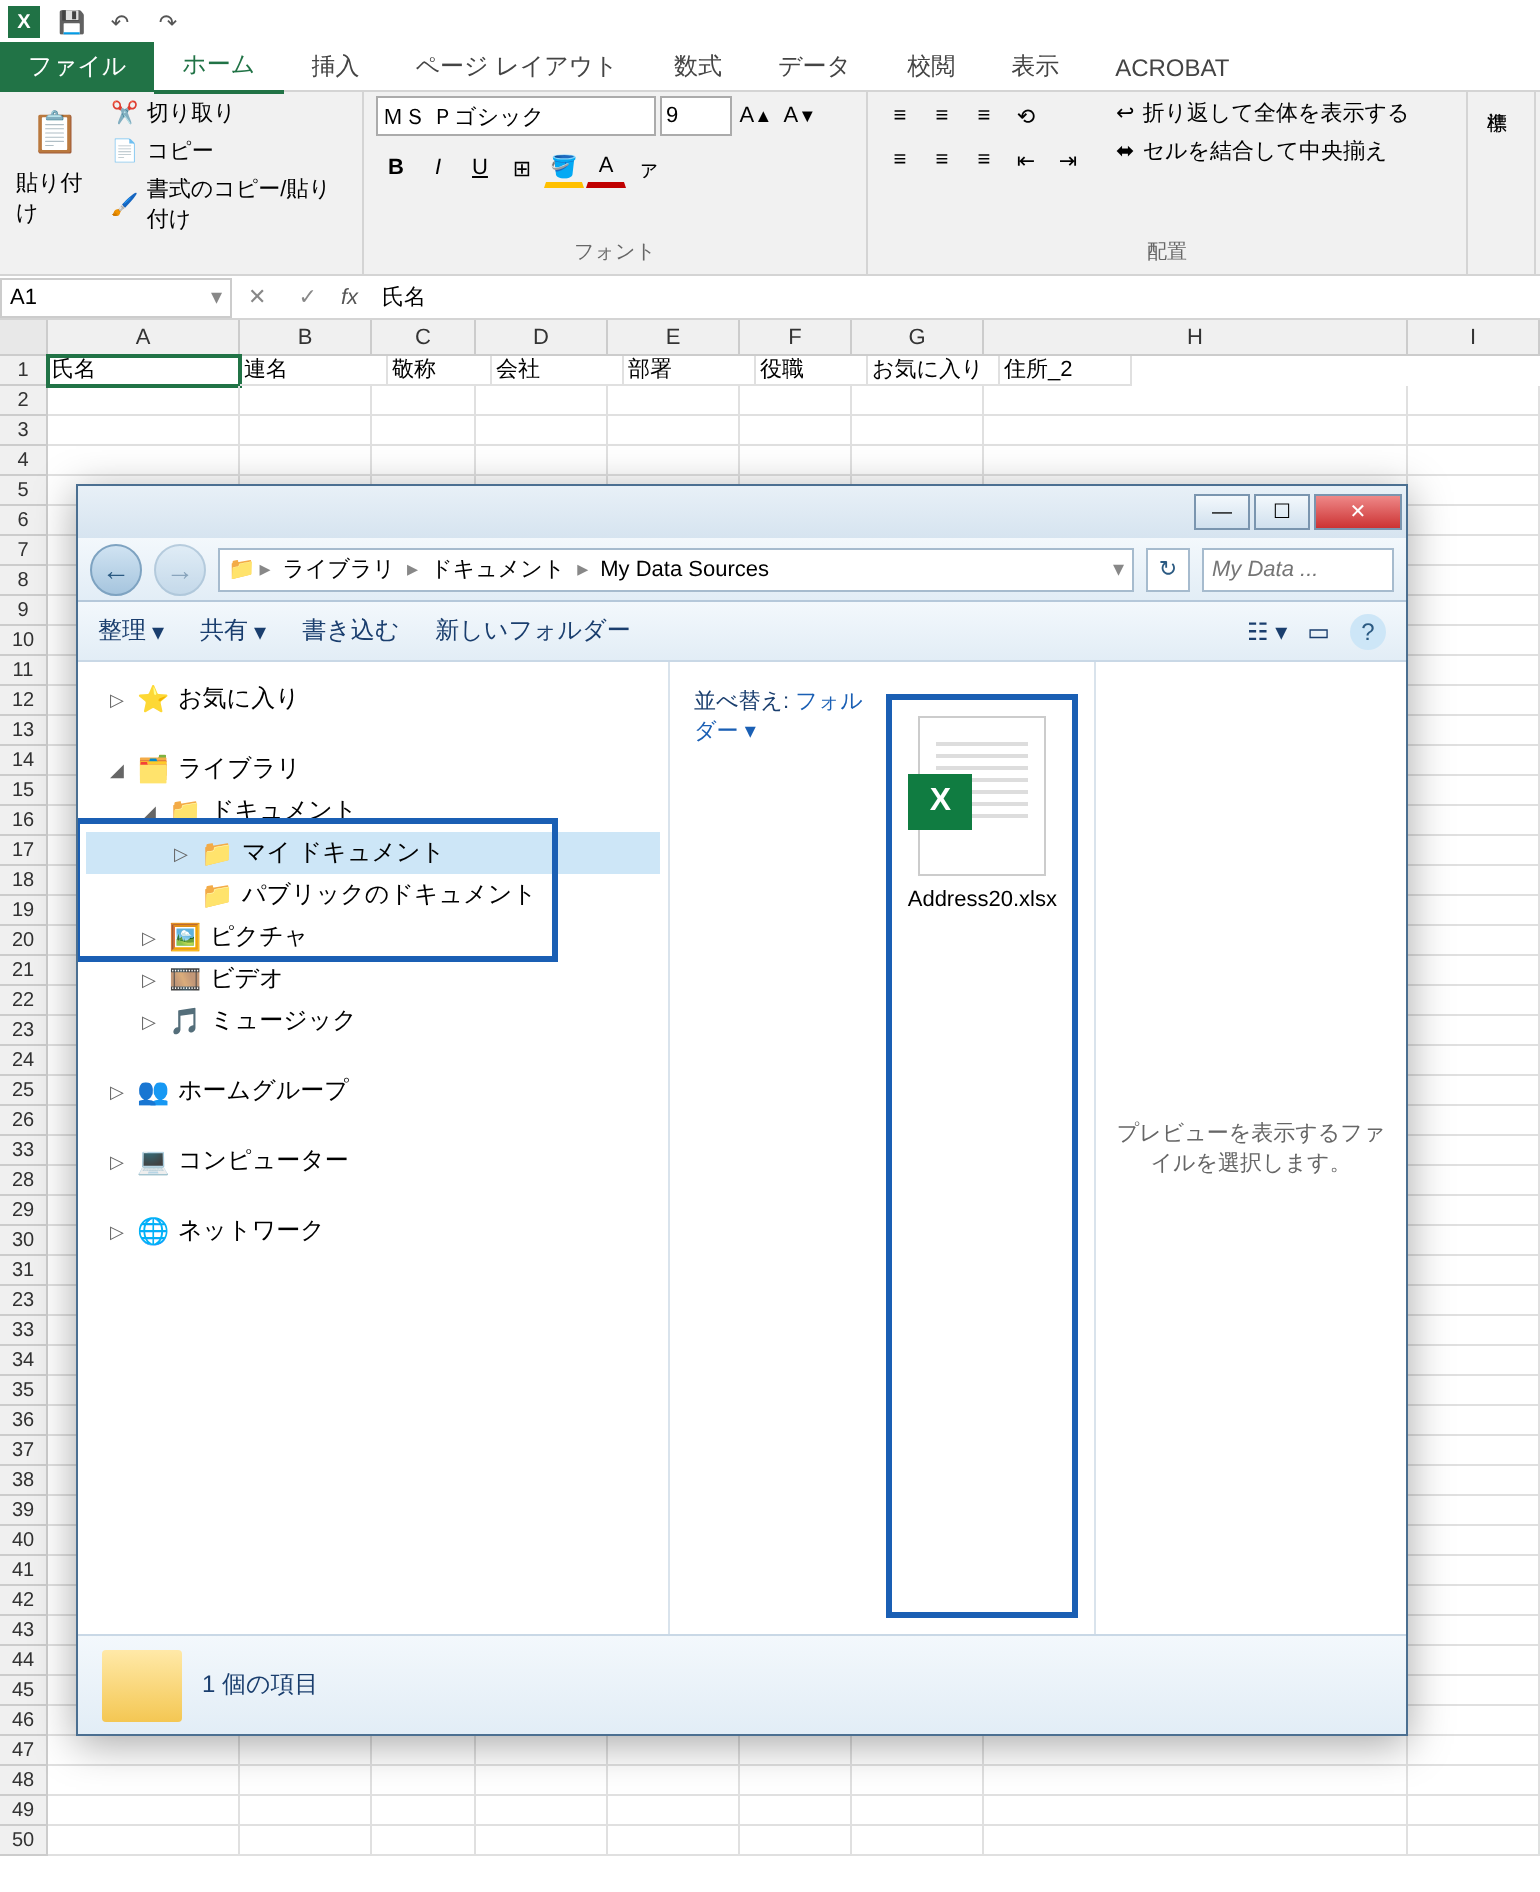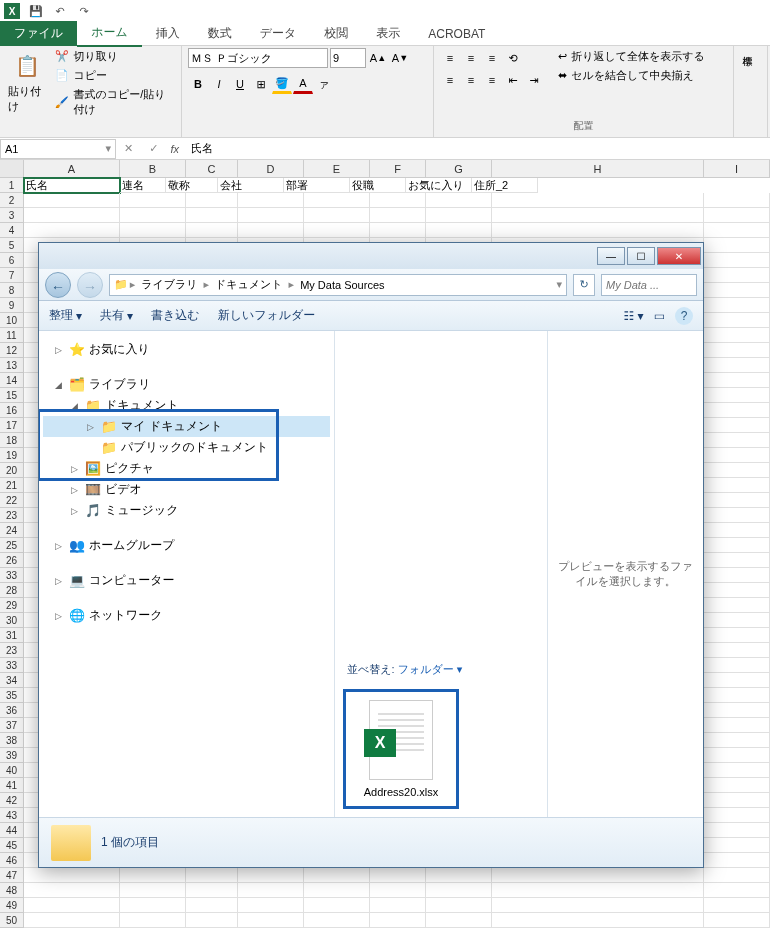--- a/index.html
+++ b/index.html
@@ -73,21 +73,21 @@
 .fd-toolbar-right { margin-left: auto; display: flex; gap: 10px; align-items: center; }
 .fd-body { flex: 1; display: flex; min-height: 0; }
 .fd-tree { width: 296px; border-right: 1px solid #d9e3ec; padding: 8px 4px; overflow: auto; position: relative; }
 .tree-item { display: flex; align-items: center; gap: 4px; padding: 2px 4px 2px 12px; font-size: 12px; cursor: pointer; }
 .tree-item.indent1 { padding-left: 28px; }
 .tree-item.indent2 { padding-left: 44px; }
 .tree-item.selected { background: #cde6f7; }
 .tree-arrow { width: 10px; color: #666; font-size: 9px; }
 .tree-icon { width: 16px; height: 16px; display: flex; align-items: center; justify-content: center; font-size: 13px; }
 .highlight-box { position: absolute; border: 3px solid #1a5fb4; pointer-events: none; }
-.fd-files { flex: 1; padding: 8px; display: flex; flex-direction: column; justify-content: flex-end; }
+.fd-files { flex: 1; padding: 8px; display: flex; flex-direction: row; justify-content: flex-end; }
 .fd-sort { font-size: 11px; color: #1a3e6e; padding: 4px; }
 .fd-sort a { color: #1a5fb4; cursor: pointer; }
 .file-tile { width: 116px; margin-top: 8px; border: 3px solid #1a5fb4; padding: 8px 4px; text-align: center; cursor: pointer; }
 .file-tile .thumb { width: 64px; height: 80px; margin: 0 auto 6px; border: 1px solid #ccc; background: #fff; position: relative; }
 .file-tile .thumb::before { content: ""; position: absolute; left: 8px; top: 12px; right: 8px; height: 2px; background: #ddd; box-shadow: 0 6px 0 #ddd, 0 12px 0 #ddd, 0 18px 0 #ddd, 0 24px 0 #ddd, 0 30px 0 #ddd, 0 36px 0 #ddd; }
 .file-tile .xbadge { position: absolute; left: -6px; top: 28px; width: 32px; height: 28px; background: #107c41; color: #fff; font-weight: bold; font-size: 16px; display: flex; align-items: center; justify-content: center; }
 .file-tile-label { font-size: 11px; }
 .fd-preview { width: 156px; border-left: 1px solid #d9e3ec; display: flex; align-items: center; justify-content: center; padding: 10px; text-align: center; color: #666; font-size: 11px; }
 .fd-status { height: 50px; border-top: 1px solid #c9d8e6; background: linear-gradient(#f3f8fc,#e2edf6); display: flex; align-items: center; padding: 0 12px; gap: 10px; }
 .fd-status .folder-icon { width: 40px; height: 36px; background: linear-gradient(#ffe9a8,#f4c753); border-radius: 2px; }
@@ -100,20 +100,21 @@
   <div class="excel-icon">X</div>
   <div class="qat-btn">💾</div>
   <div class="qat-btn">↶</div>
   <div class="qat-btn">↷</div>
 </div>
 
 <div class="ribbon-tabs">
   <div class="ribbon-tab file">ファイル</div>
   <div class="ribbon-tab active">ホーム</div>
   <div class="ribbon-tab">挿入</div>
+  <div class="ribbon-tab">ページ レイアウト</div>
   <div class="ribbon-tab">数式</div>
   <div class="ribbon-tab">データ</div>
   <div class="ribbon-tab">校閲</div>
   <div class="ribbon-tab">表示</div>
   <div class="ribbon-tab">ACROBAT</div>
 </div>
 
 <div class="ribbon">
   <div class="ribbon-group" style="width:182px">
     <div class="ribbon-group-body">
@@ -155,20 +156,21 @@
           </div>
         <div class="fmt-btn">
             <u>U</u>
           </div>
         <div class="fmt-btn">⊞</div>
         <div class="fmt-btn" style="border-bottom:3px solid #ffc000">🪣</div>
         <div class="fmt-btn" style="border-bottom:3px solid #c00000">A</div>
         <div class="fmt-btn">ァ</div>
       </div>
     </div>
+    <div class="ribbon-group-label">フォント</div>
   </div>
 
   <div class="ribbon-group" style="width:300px">
     <div class="ribbon-group-body">
       <div class="align-grid">
         <div class="align-row">
           <div class="fmt-btn">≡</div>
           <div class="fmt-btn">≡</div>
           <div class="fmt-btn">≡</div>
           <div class="fmt-btn">⟲</div>
@@ -277,21 +279,21 @@
         <div class="row-header">45</div>
         <div class="row-header">46</div>
         <div class="row-header">47</div>
         <div class="row-header">48</div>
         <div class="row-header">49</div>
         <div class="row-header">50</div>
       </div>
     <div class="cells" id="cells">
         <div class="cell-row">
           <div class="cell active" style="width: 96px;">氏名</div>
-          <div class="cell" style="width: 46px;">連名</div>
+          <div class="cell" style="width: 74px;">連名</div>
           <div class="cell" style="width: 52px;">敬称</div>
           <div class="cell" style="width: 66px;">会社</div>
           <div class="cell" style="width: 66px;">部署</div>
           <div class="cell" style="width: 56px;">役職</div>
           <div class="cell" style="width: 66px;">お気に入り</div>
           <div class="cell" style="width: 66px;">住所_2</div>
         </div>
         <div class="cell-row">
           <div class="cell" style="width: 96px;"></div>
           <div class="cell" style="width: 66px;"></div>

